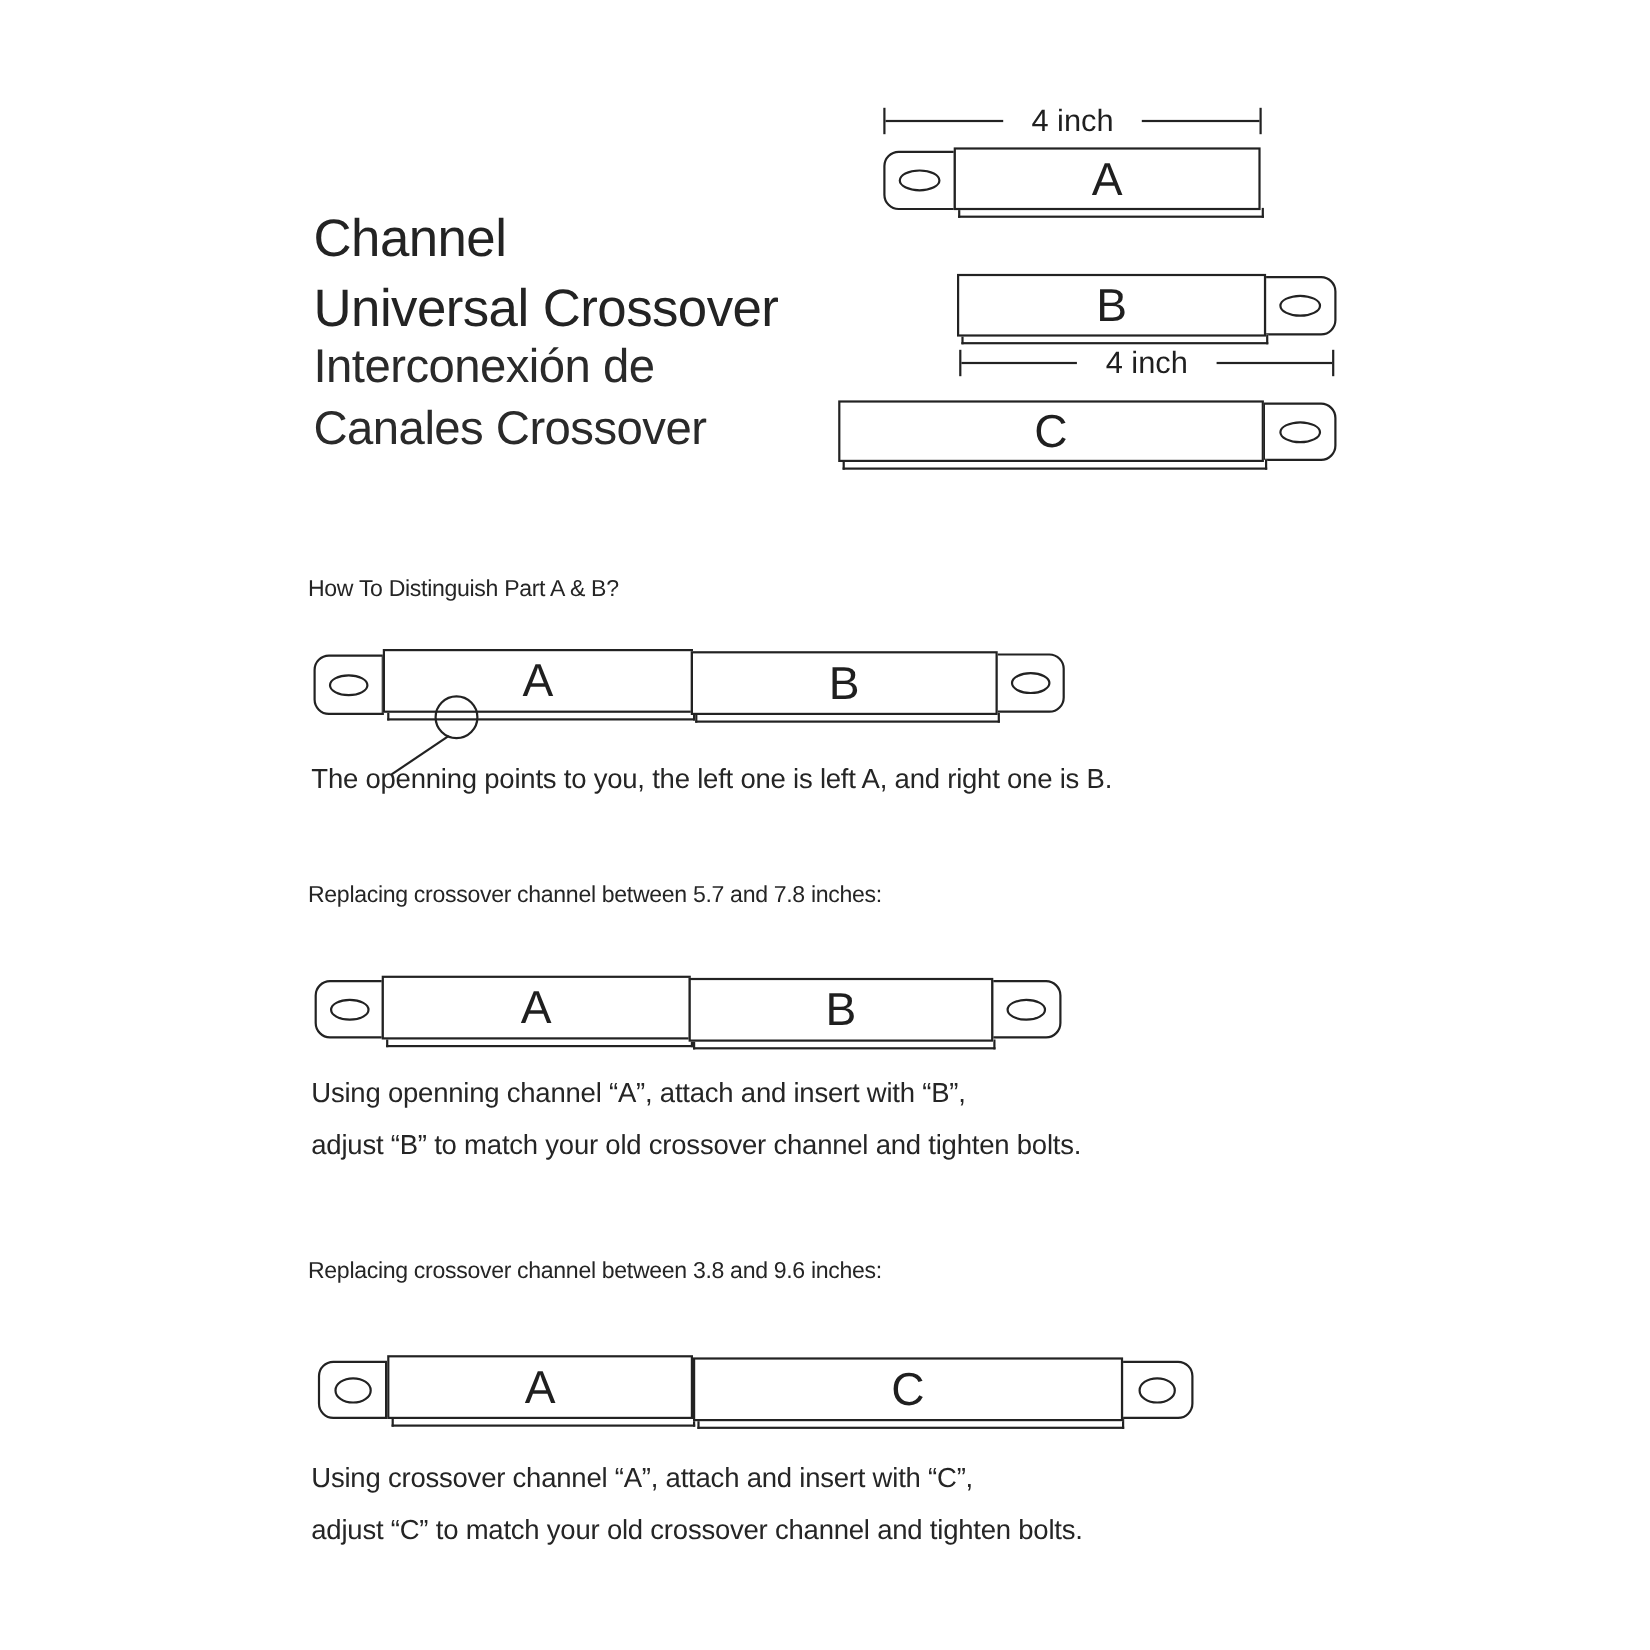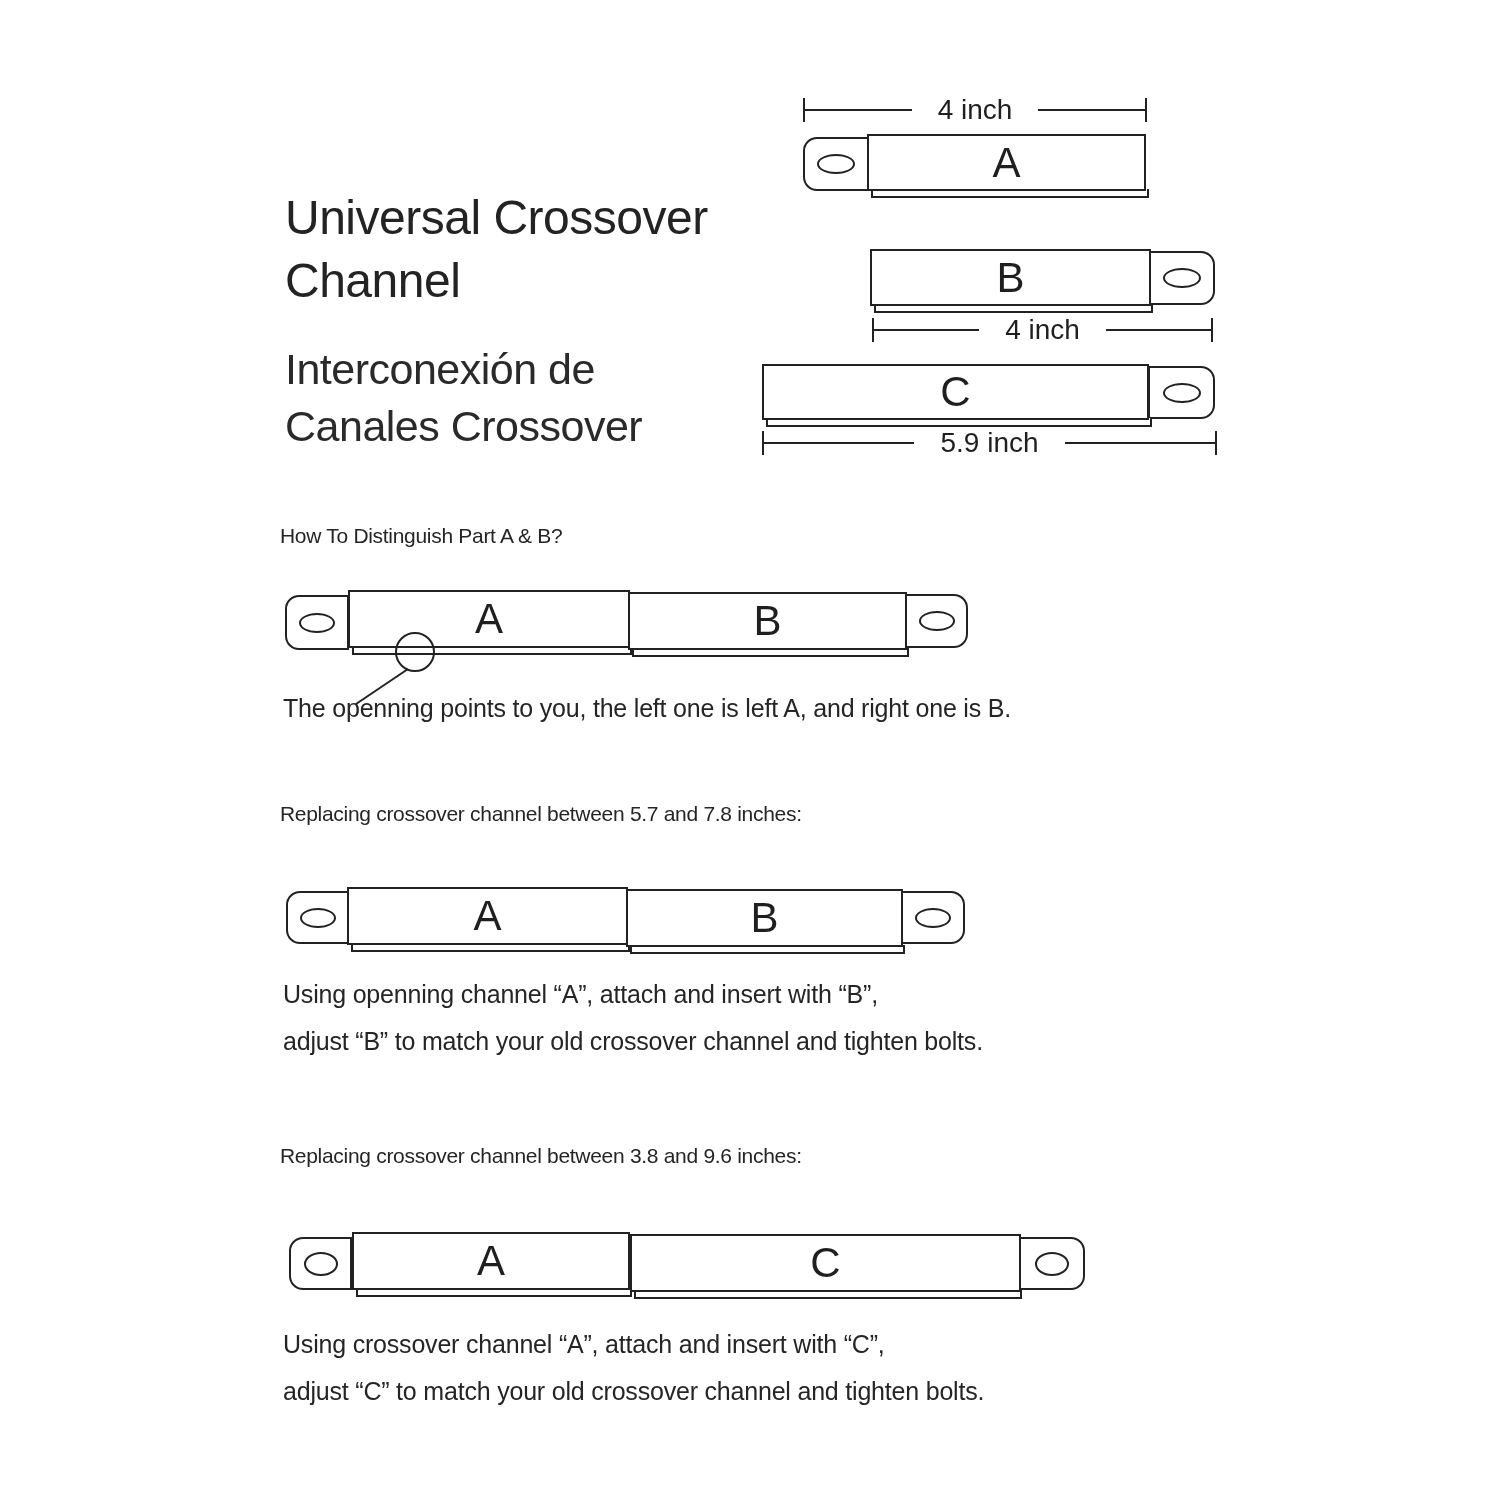--- a/index.html
+++ b/index.html
@@ -77,21 +77,20 @@
   
   .title-en{
     position:absolute;left:285px;top:186px;
     font-size:48px;line-height:63px;letter-spacing:-0.5px;
     color:#232323;
   }
   .title-es{
     position:absolute;left:285px;top:305px;
     font-size:43px;line-height:57px;letter-spacing:-0.5px;
     color:#2a2a2a;
-    margin-top:36px;
   }
   .heading{
     position:absolute;left:280px;
     font-size:21px;letter-spacing:-0.3px;
     color:#252525;
     white-space:nowrap;
   }
   .caption{
     position:absolute;left:283px;
     font-size:25px;letter-spacing:-0.2px;
@@ -109,22 +108,22 @@
     z-index:5;
   }
   .callout-svg{position:absolute;z-index:5;}
 </style>
 </head>
 <body>
 
 <div id="canvas">
 
   <div class="title-en">
+    <div>Channel</div>
     <div>Universal Crossover</div>
-    <div>Channel</div>
   </div>
   <div class="title-es">
     <div>Interconexión de</div>
     <div>Canales Crossover</div>
   </div>
 
   <div class="dimline" style="left:803px;top:98px;width:344px;">
     <span class="dl-seg"></span>
     <span class="dl-label">4 inch</span>
     <span class="dl-seg"></span>
@@ -149,25 +148,20 @@
     <span class="dl-label">4 inch</span>
     <span class="dl-seg"></span>
   </div>
 
   <div class="tab tab-right" style="left:1148px;top:366px;width:67px;height:53px;">
     <span class="hole" style="width:38px;height:20px;"></span>
   </div>
   <div class="lip" style="left:766px;top:418px;width:386px;"></div>
   <div class="pbody" style="left:762px;top:364px;width:387px;height:56px;">
     <span class="plabel">C</span>
-  </div>
-  <div class="dimline" style="left:762px;top:431px;width:455px;">
-    <span class="dl-seg"></span>
-    <span class="dl-label">5.9 inch</span>
-    <span class="dl-seg"></span>
   </div>
 
   <div class="heading" style="top:524px;">How To Distinguish Part A &amp; B?</div>
 
   <div class="tab tab-left" style="left:285px;top:595px;width:64px;height:55px;">
     <span class="hole" style="width:36px;height:20px;"></span>
   </div>
   <div class="lip" style="left:352px;top:646px;width:280px;"></div>
   <div class="lip" style="left:632px;top:648px;width:277px;"></div>
   <div class="pbody" style="left:348px;top:590px;width:282px;height:58px;">

